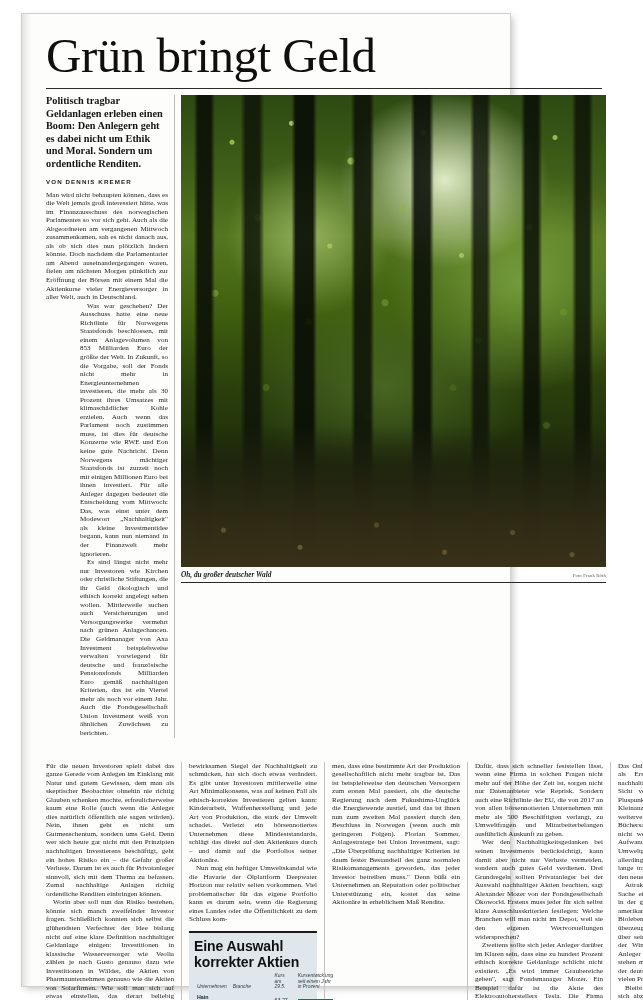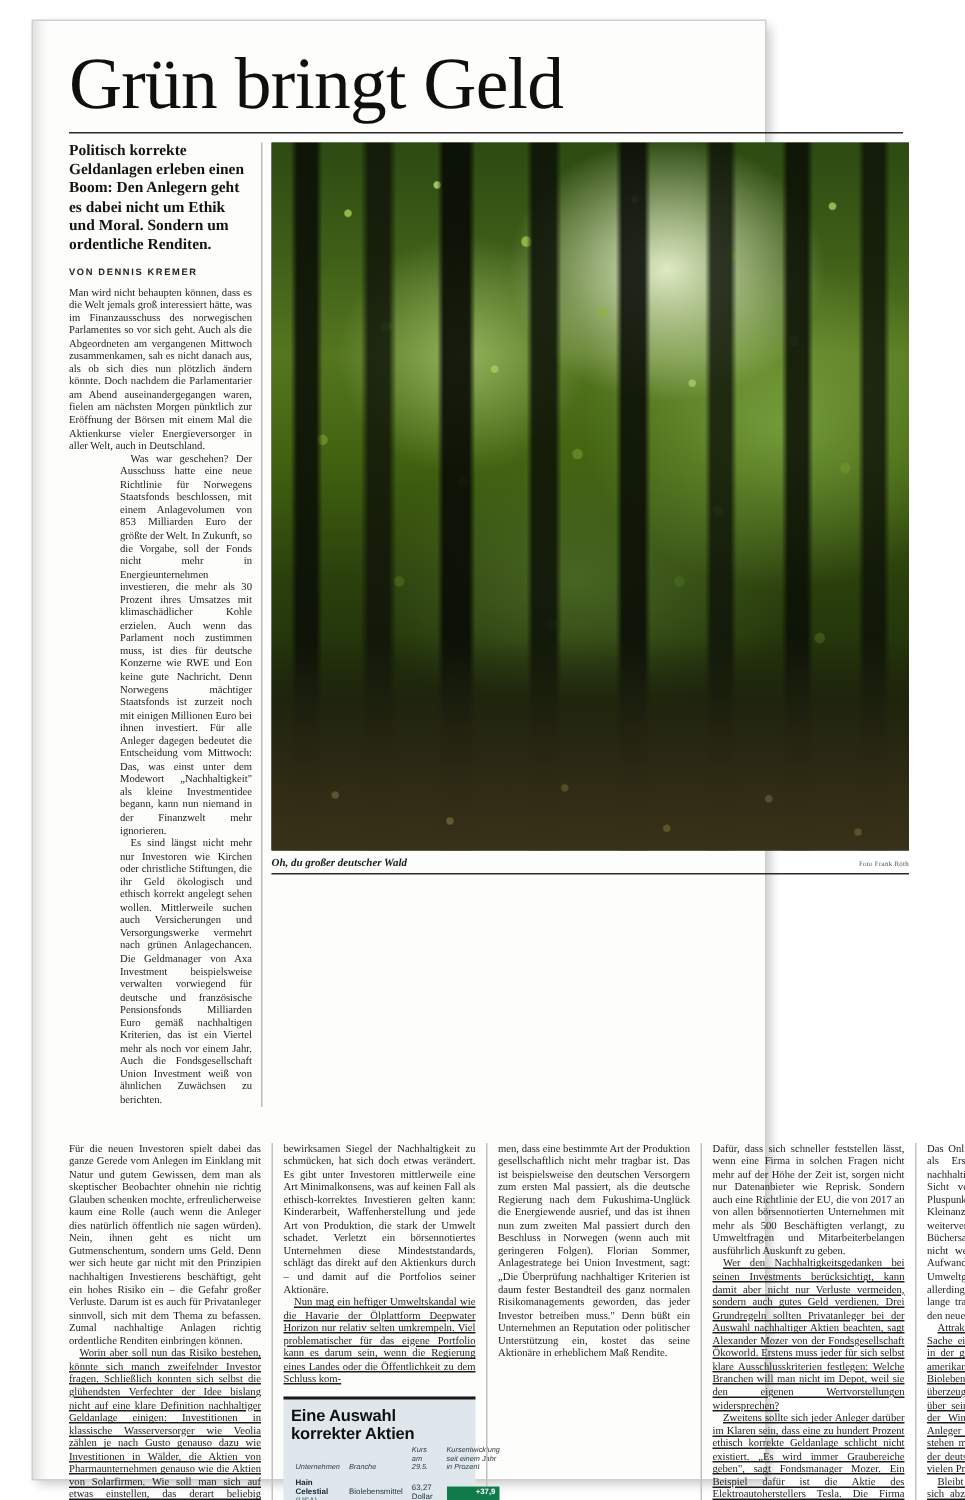--- a/index.html
+++ b/index.html
@@ -122,30 +122,30 @@
   .credit{font-size:4.6px;color:#555;letter-spacing:.2px;}
 
   
   .colwrap{display:flex;margin-top:24px;padding-left:10px;}
   .col{width:128px;flex:none;}
   .colsep{width:1px;background:#c2c2c2;margin:0 7px;flex:none;}
   .col p{
     font-size:7.1px;line-height:8.55px;margin:0;text-align:justify;
     hyphens:auto;color:#1b1b1b;
   }
-  .col p+p{text-indent:7px;text-decoration:underline;}
+  .col p+p{text-indent:7px;}
 
   
   .graphic{
     margin-top:7px;background:#dfe7ec;padding:5px 5px 3px 5px;
     border-top:2px solid #1a1a1a;
   }
   .g-title{
     font-family:"Liberation Sans", sans-serif;
-    font-size:11px;font-weight:700;color:#101010;margin-bottom:3px;
+    font-size:14px;font-weight:700;color:#101010;margin-bottom:3px;
     letter-spacing:-.1px;
   }
   table.tbl{width:100%;border-collapse:collapse;}
   table.tbl th{
     font-family:"Liberation Sans", sans-serif;
     font-size:4.9px;font-style:italic;font-weight:400;color:#2b3b44;
     text-align:left;padding:0 3px 2px 3px;vertical-align:bottom;line-height:5.6px;
   }
   table.tbl td{
     font-family:"Liberation Sans", sans-serif;
@@ -181,21 +181,21 @@
 <div id="page-frame">
   <div id="paper">
     <div id="inner">
 
       <h1 class="headline">Grün bringt Geld</h1>
       <div class="rule-top"></div>
 
       <div class="topblock">
 
         <div class="leadcol">
-          <div class="lead">Politisch korrekte Geldanlagen erleben einen Boom: Den Anlegern geht es dabei nicht um Ethik und Moral. Sondern um ordentliche Renditen.</div>
+          <div class="lead">Politisch tragbar Geldanlagen erleben einen Boom: Den Anlegern geht es dabei nicht um Ethik und Moral. Sondern um ordentliche Renditen.</div>
           <div class="byline">VON DENNIS KREMER</div>
           <div class="leadbody">
             <p>Man wird nicht behaupten können, dass es die Welt jemals groß interessiert hätte, was im Finanzausschuss des norwegischen Parlamentes so vor sich geht. Auch als die Abgeordneten am vergangenen Mittwoch zusammenkamen, sah es nicht danach aus, als ob sich dies nun plötzlich ändern könnte. Doch nachdem die Parlamentarier am Abend auseinandergegangen waren, fielen am nächsten Morgen pünktlich zur Eröffnung der Börsen mit einem Mal die Aktienkurse vieler Energieversorger in aller Welt, auch in Deutschland.</p>
             <p>Was war geschehen? Der Ausschuss hatte eine neue Richtlinie für Norwegens Staatsfonds beschlossen, mit einem Anlagevolumen von 853 Milliarden Euro der größte der Welt. In Zukunft, so die Vorgabe, soll der Fonds nicht mehr in Energieunternehmen investieren, die mehr als 30 Prozent ihres Umsatzes mit klimaschädlicher Kohle erzielen. Auch wenn das Parlament noch zustimmen muss, ist dies für deutsche Konzerne wie RWE und Eon keine gute Nachricht. Denn Norwegens mächtiger Staatsfonds ist zurzeit noch mit einigen Millionen Euro bei ihnen investiert. Für alle Anleger dagegen bedeutet die Entscheidung vom Mittwoch: Das, was einst unter dem Modewort „Nachhaltigkeit" als kleine Investmentidee begann, kann nun niemand in der Finanzwelt mehr ignorieren.</p>
             <p>Es sind längst nicht mehr nur Investoren wie Kirchen oder christliche Stiftungen, die ihr Geld ökologisch und ethisch korrekt angelegt sehen wollen. Mittlerweile suchen auch Versicherungen und Versorgungswerke vermehrt nach grünen Anlagechancen. Die Geldmanager von Axa Investment beispielsweise verwalten vorwiegend für deutsche und französische Pensionsfonds Milliarden Euro gemäß nachhaltigen Kriterien, das ist ein Viertel mehr als noch vor einem Jahr. Auch die Fondsgesellschaft Union Investment weiß von ähnlichen Zuwächsen zu berichten.</p>
           </div>
         </div>
 
         <div class="vrule"></div>
 
@@ -218,21 +218,21 @@
 
         <div class="col">
           <p>Für die neuen Investoren spielt dabei das ganze Gerede vom Anlegen im Einklang mit Natur und gutem Gewissen, dem man als skeptischer Beobachter ohnehin nie richtig Glauben schenken mochte, erfreulicherweise kaum eine Rolle (auch wenn die Anleger dies natürlich öffentlich nie sagen würden). Nein, ihnen geht es nicht um Gutmenschentum, sondern ums Geld. Denn wer sich heute gar nicht mit den Prinzipien nachhaltigen Investierens beschäftigt, geht ein hohes Risiko ein – die Gefahr großer Verluste. Darum ist es auch für Privatanleger sinnvoll, sich mit dem Thema zu befassen. Zumal nachhaltige Anlagen richtig ordentliche Renditen einbringen können.</p>
           <p>Worin aber soll nun das Risiko bestehen, könnte sich manch zweifelnder Investor fragen. Schließlich konnten sich selbst die glühendsten Verfechter der Idee bislang nicht auf eine klare Definition nachhaltiger Geldanlage einigen: Investitionen in klassische Wasserversorger wie Veolia zählen je nach Gusto genauso dazu wie Investitionen in Wälder, die Aktien von Pharmaunternehmen genauso wie die Aktien von Solarfirmen. Wie soll man sich auf etwas einstellen, das derart beliebig dahinkommt?</p>
           <p>Wenn auch wenn mancher Fondsanbieter die unklare Begriffslage ausnutzt, um sich mit dem wenig</p>
         </div>
         <div class="colsep"></div>
 
         <div class="col">
           <p>bewirksamen Siegel der Nachhaltigkeit zu schmücken, hat sich doch etwas verändert. Es gibt unter Investoren mittlerweile eine Art Minimalkonsens, was auf keinen Fall als ethisch-korrektes Investieren gelten kann: Kinderarbeit, Waffenherstellung und jede Art von Produktion, die stark der Umwelt schadet. Verletzt ein börsennotiertes Unternehmen diese Mindeststandards, schlägt das direkt auf den Aktienkurs durch – und damit auf die Portfolios seiner Aktionäre.</p>
-          <p>Nun mag ein heftiger Umweltskandal wie die Havarie der Ölplattform Deepwater Horizon nur relativ selten umkrempeln. Viel problematischer für das eigene Portfolio kann es darum sein, wenn die Regierung eines Landes oder die Öffentlichkeit zu dem Schluss kom-</p>
+          <p>Nun mag ein heftiger Umweltskandal wie die Havarie der Ölplattform Deepwater Horizon nur relativ selten vorkommen. Viel problematischer für das eigene Portfolio kann es darum sein, wenn die Regierung eines Landes oder die Öffentlichkeit zu dem Schluss kom-</p>
 
           <div class="graphic">
             <div class="g-title">Eine Auswahl korrekter Aktien</div>
             <table class="tbl">
               <thead>
                 <tr>
                   <th>Unternehmen</th>
                   <th>Branche</th>
                   <th>Kurs am 29.5.</th>
                   <th class="barcell">Kursentwicklung seit einem Jahr in Prozent</th>

